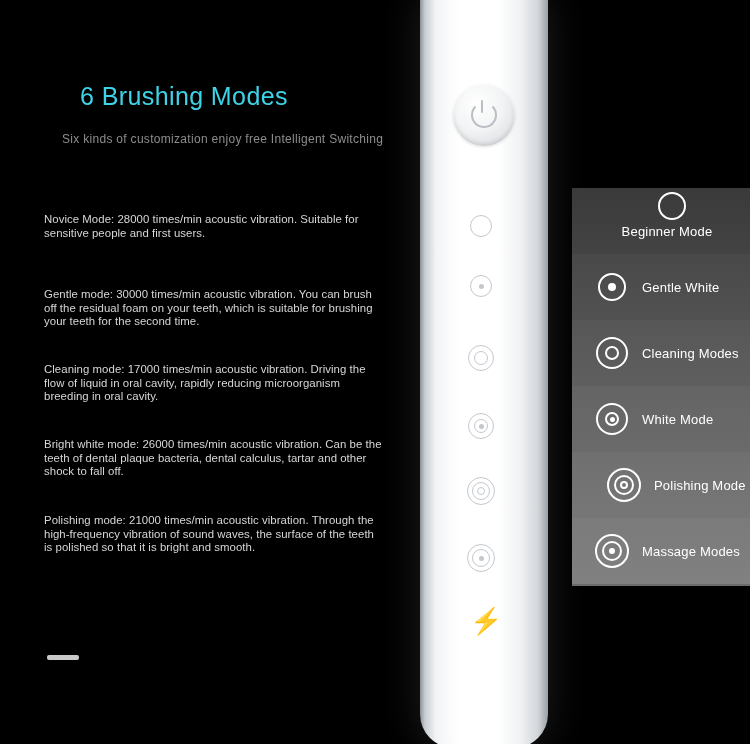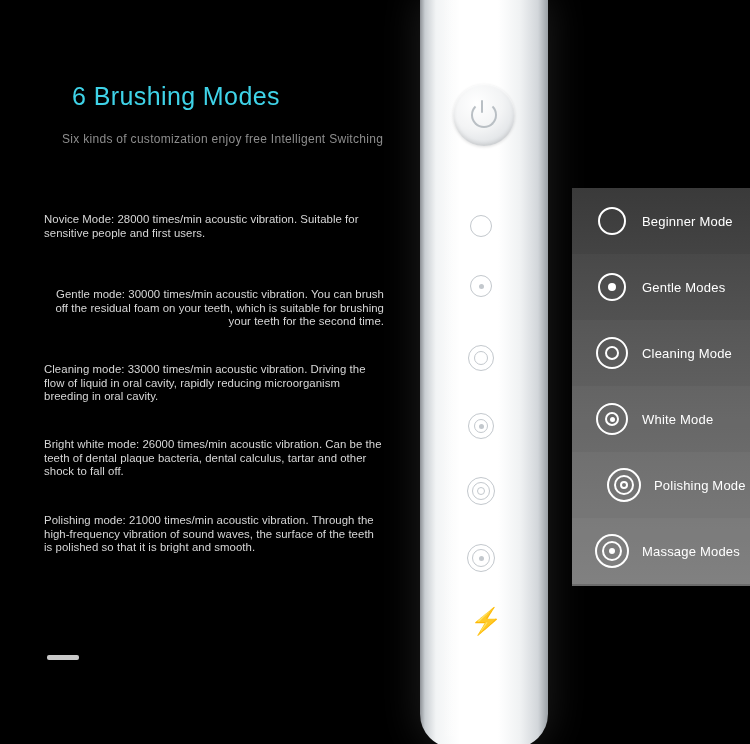--- a/index.html
+++ b/index.html
@@ -25,21 +25,21 @@
   
   .left-col {
     position: absolute;
     left: 0;
     top: 0;
     width: 420px;
     height: 744px;
   }
   .headline {
     position: absolute;
-    left: 72px;
+    left: 80px;
     top: 82px;
     font-size: 25px;
     color: #3fd3e8;
     letter-spacing: 0.4px;
     font-weight: 400;
     white-space: nowrap;
   }
   .subhead {
     position: absolute;
     left: 62px;
@@ -52,21 +52,21 @@
   .para {
     position: absolute;
     left: 44px;
     width: 340px;
     font-size: 11.4px;
     line-height: 13.6px;
     color: #d7d7d7;
     letter-spacing: 0.05px;
   }
   .p0 { top: 213px; }
-  .p1 { top: 288px; text-align: right; }
+  .p1 { top: 288px; }
   .p2 { top: 363px; }
   .p3 { top: 438px; }
   .p4 { top: 514px; }
   .p5 { top: 590px; }
 
   .dash {
     position: absolute;
     left: 47px;
     top: 655px;
     width: 32px;
@@ -183,21 +183,21 @@
     background: linear-gradient(to bottom, #3a3a3a 0%, #4a4a4a 28%, #5a5a5a 60%, #6b6b6b 100%);
   }
   .legend-row {
     position: absolute;
     left: 0;
     width: 178px;
     height: 66px;
     display: flex;
     align-items: center;
   }
-  .lr0 { top: 0px;   background: rgba(255,255,255,0.00); }
+  .lr0 { top: 0px;   background: rgba(255,255,255,0.00); flex-direction: column; }
   .lr1 { top: 66px;  background: rgba(255,255,255,0.03); }
   .lr2 { top: 132px; background: rgba(255,255,255,0.06); }
   .lr3 { top: 198px; background: rgba(255,255,255,0.09); }
   .lr4 { top: 264px; background: rgba(255,255,255,0.12); padding-left: 12px; }
   .lr5 { top: 330px; background: rgba(255,255,255,0.15); }
 
   .legend-icon {
     position: relative;
     width: 36px;
     height: 36px;
@@ -227,21 +227,21 @@
 <body>
 
 <div class="stage">
 
   <div class="left-col">
     <div class="headline">6 Brushing Modes</div>
     <div class="subhead">Six kinds of customization enjoy free Intelligent Switching</div>
 
     <div class="para p0">Novice Mode: 28000 times/min acoustic vibration. Suitable for sensitive people and first users.</div>
     <div class="para p1">Gentle mode: 30000 times/min acoustic vibration. You can brush off the residual foam on your teeth, which is suitable for brushing your teeth for the second time.</div>
-    <div class="para p2">Cleaning mode: 33000 times/min acoustic vibration. Driving the flow of liquid in oral cavity, rapidly reducing microorganism breeding in oral cavity.</div>
+    <div class="para p2">Cleaning mode: 17000 times/min acoustic vibration. Driving the flow of liquid in oral cavity, rapidly reducing microorganism breeding in oral cavity.</div>
     <div class="para p3">Bright white mode: 26000 times/min acoustic vibration. Can be the teeth of dental plaque bacteria, dental calculus, tartar and other shock to fall off.</div>
     <div class="para p4">Polishing mode: 21000 times/min acoustic vibration. Through the high-frequency vibration of sound waves, the surface of the teeth is polished so that it is bright and smooth.</div>
 
     <div class="dash"></div>
   </div>
 
   <div class="brush">
     <div class="brush-top-sheen"></div>
   </div>
 
@@ -293,29 +293,29 @@
         <div class="lring" style="left:4px;top:4px;width:28px;height:28px;"></div>
       </div>
       <div class="legend-label">Beginner Mode</div>
     </div>
 
     <div class="legend-row lr1">
       <div class="legend-icon">
         <div class="lring" style="left:4px;top:4px;width:28px;height:28px;"></div>
         <div class="ldot" style="left:14px;top:14px;width:8px;height:8px;"></div>
       </div>
-      <div class="legend-label">Gentle Modes</div>
+      <div class="legend-label">Gentle White</div>
     </div>
 
     <div class="legend-row lr2">
       <div class="legend-icon">
         <div class="lring" style="left:2px;top:2px;width:32px;height:32px;"></div>
         <div class="lring" style="left:11px;top:11px;width:14px;height:14px;"></div>
       </div>
-      <div class="legend-label">Cleaning Mode</div>
+      <div class="legend-label">Cleaning Modes</div>
     </div>
 
     <div class="legend-row lr3">
       <div class="legend-icon">
         <div class="lring" style="left:2px;top:2px;width:32px;height:32px;"></div>
         <div class="lring" style="left:11px;top:11px;width:14px;height:14px;"></div>
         <div class="ldot" style="left:15.5px;top:15.5px;width:5px;height:5px;"></div>
       </div>
       <div class="legend-label">White Mode</div>
     </div>

